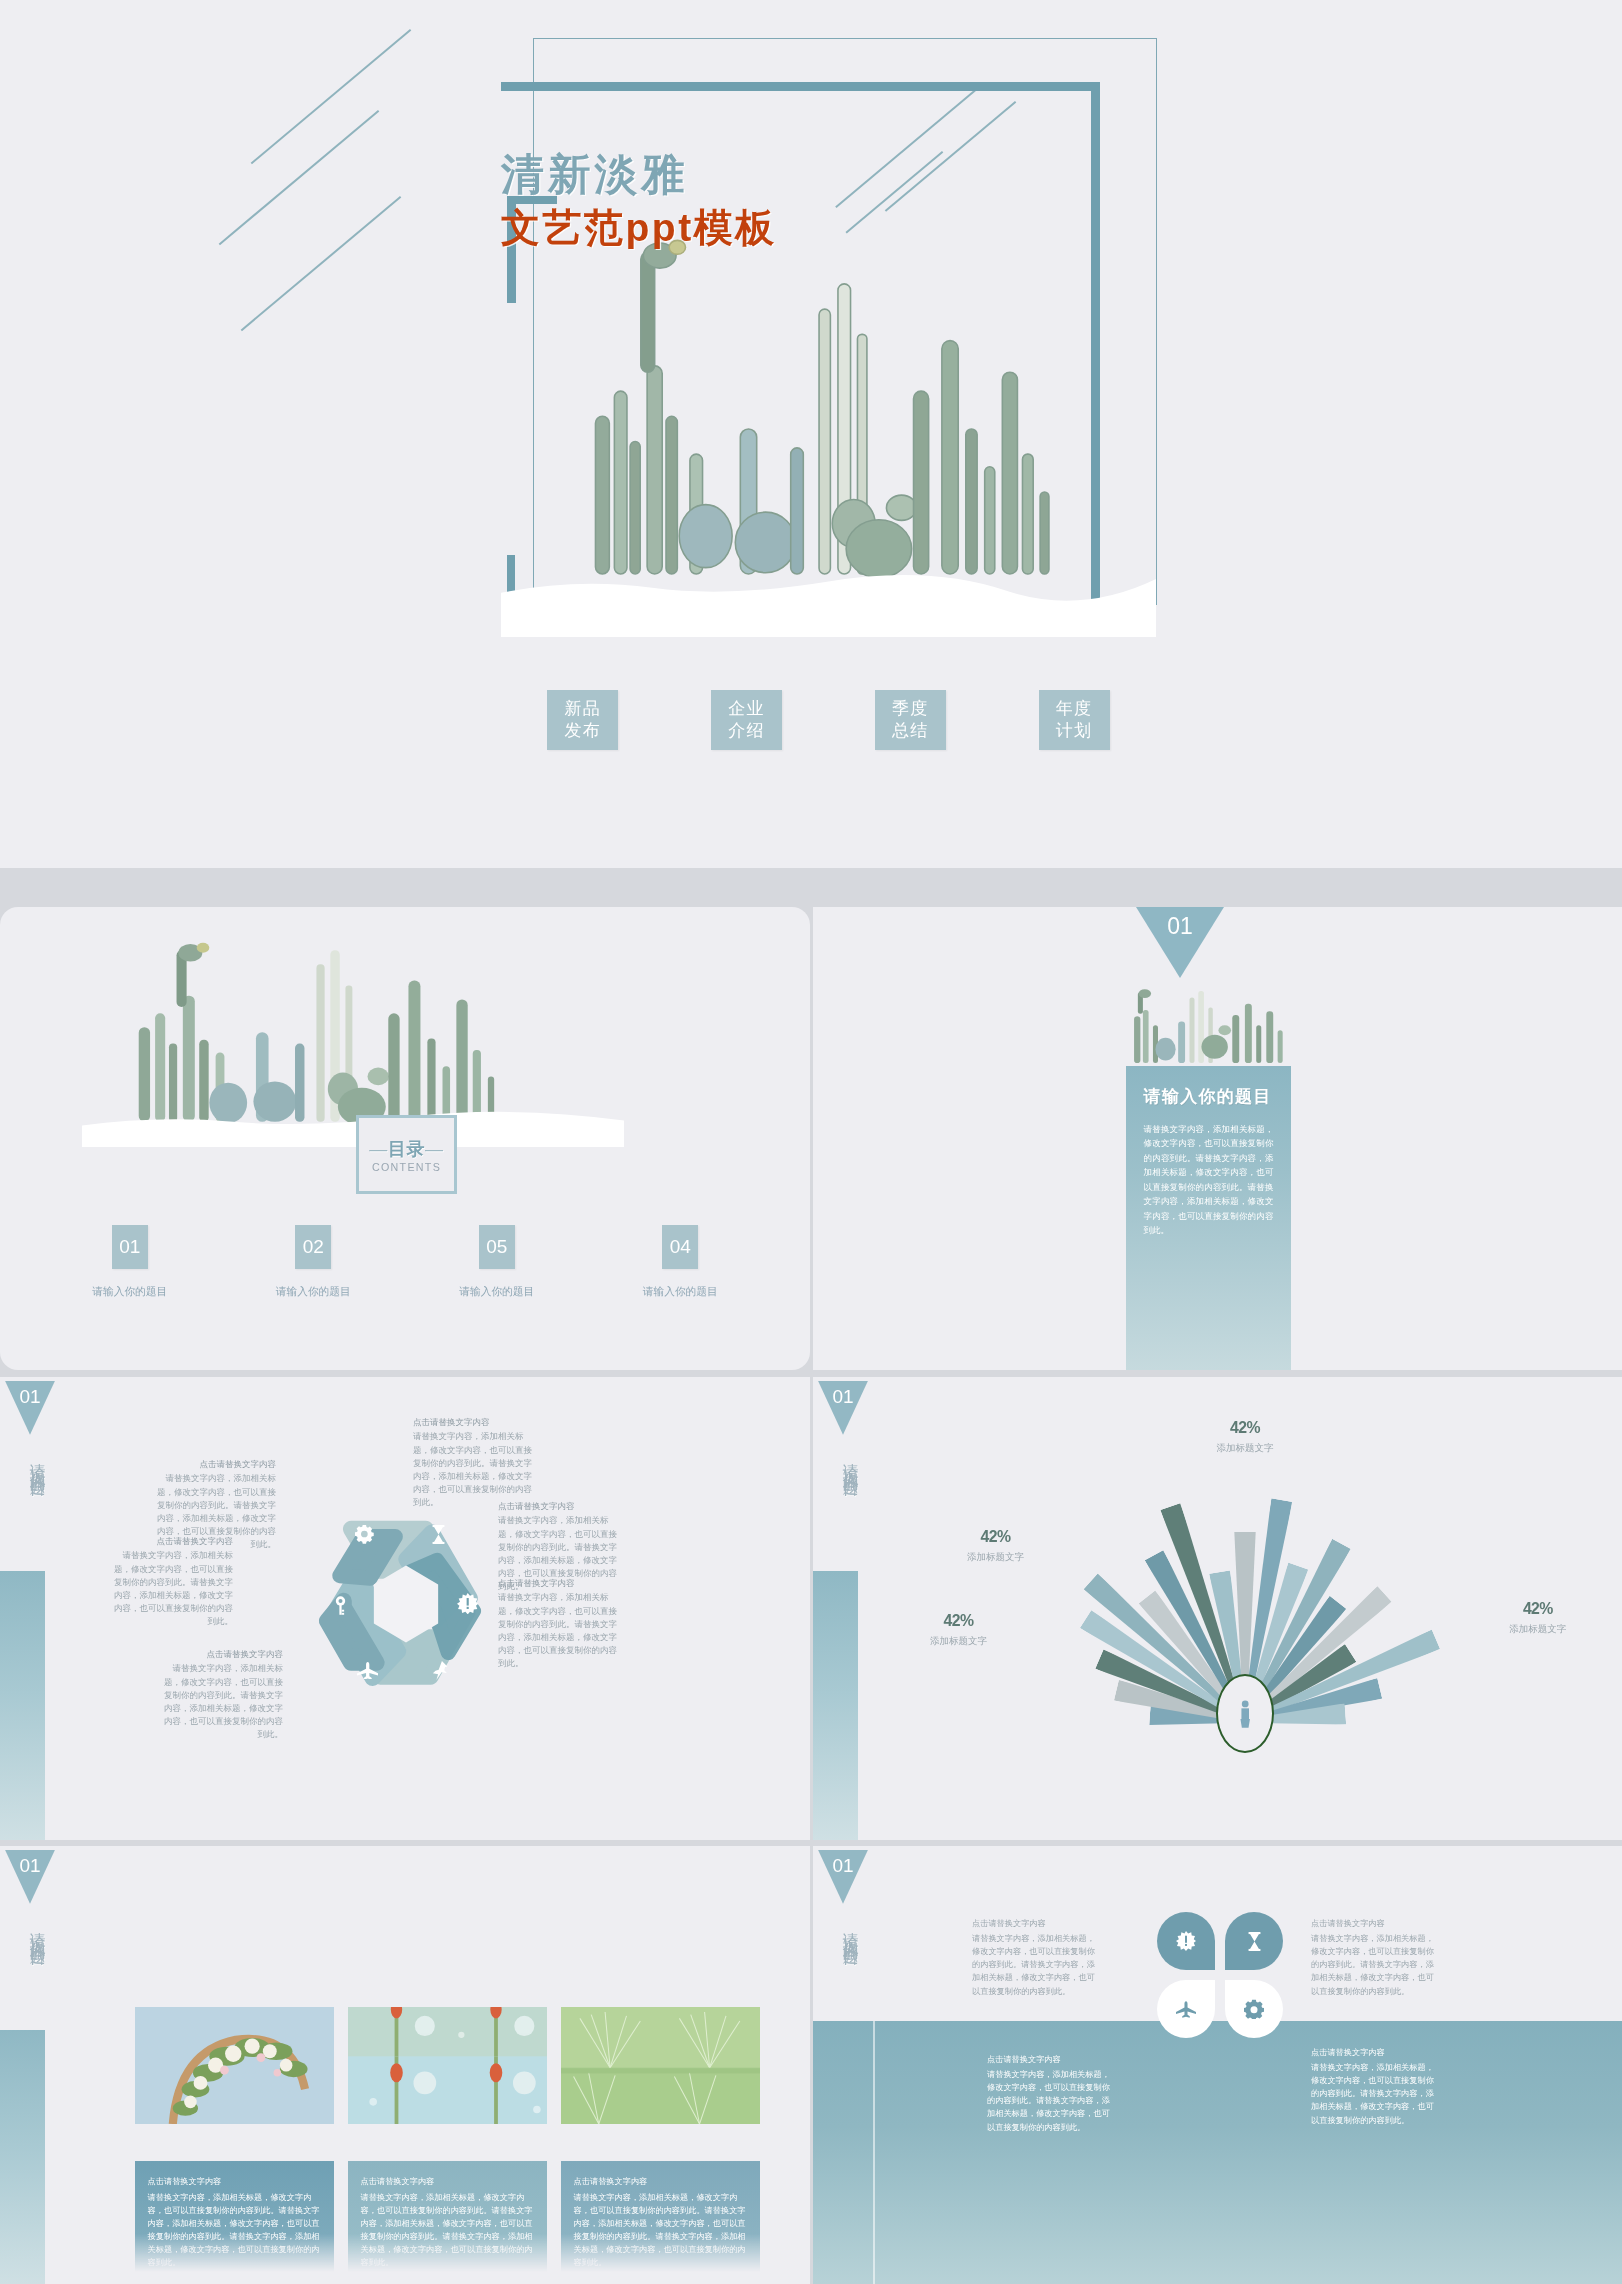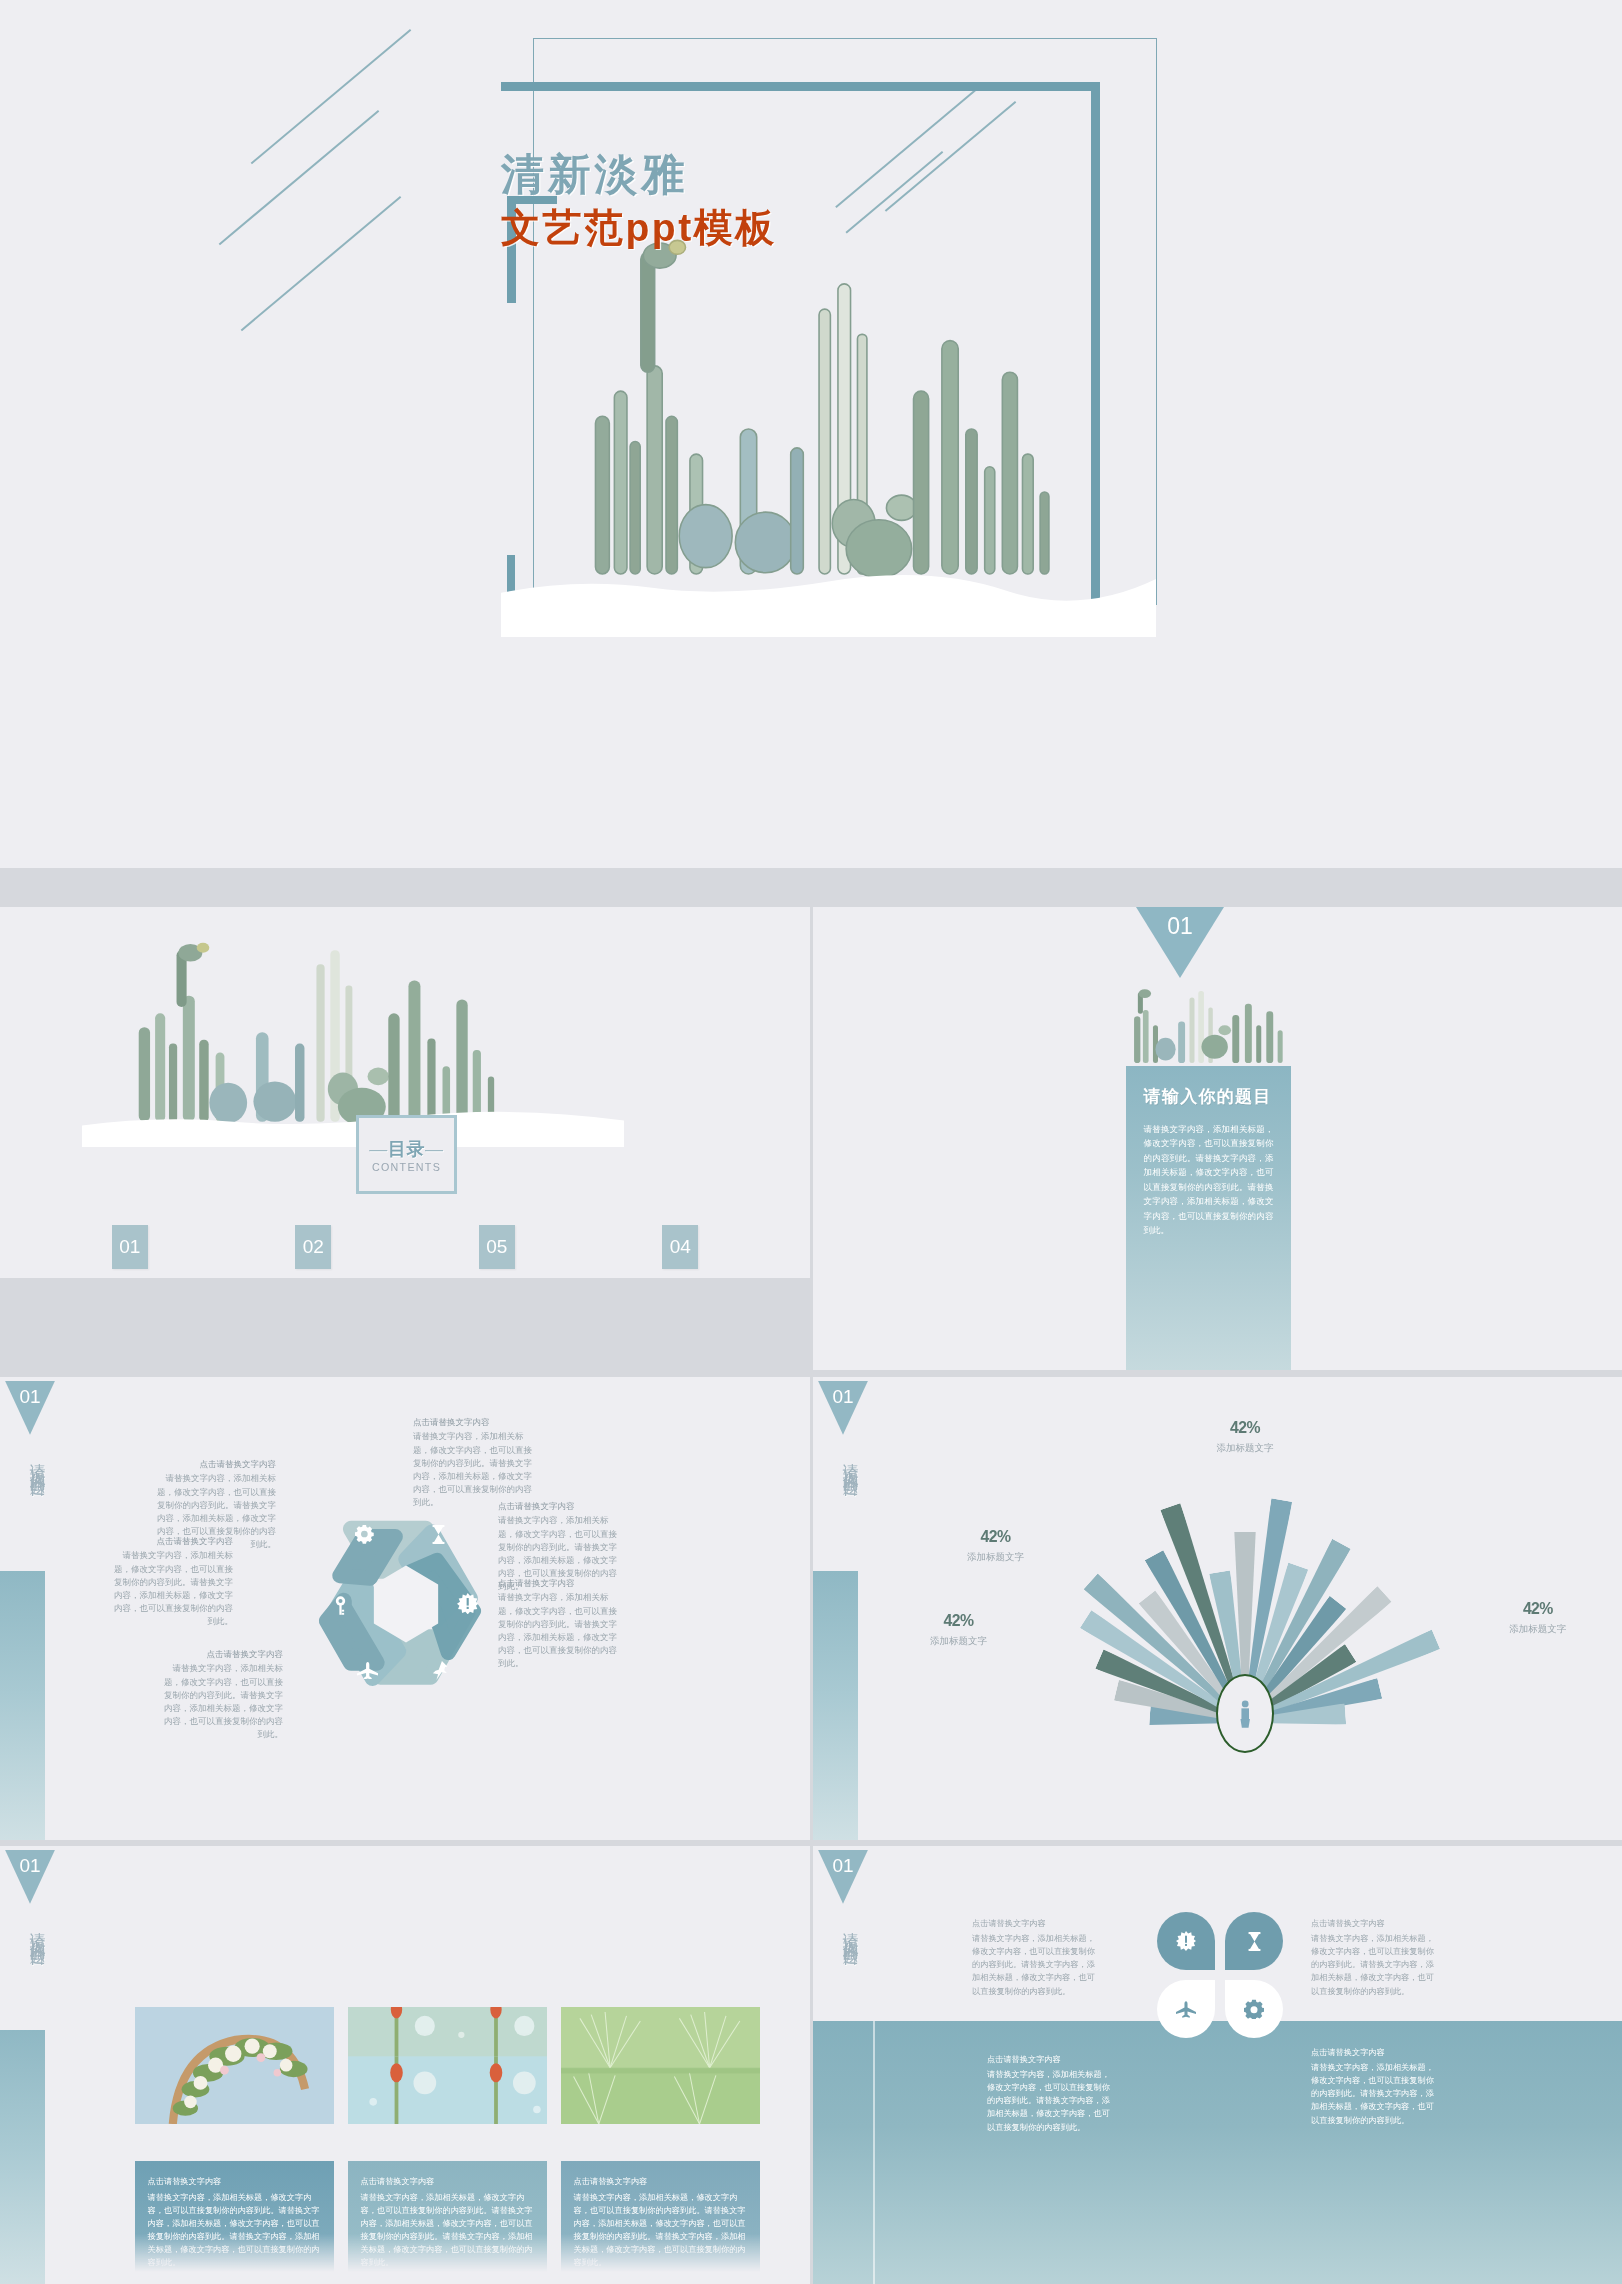--- a/index.html
+++ b/index.html
@@ -59,21 +59,21 @@
   .cacti { position: absolute; bottom: 0; left: 0; width: 100%; height: 100%; }
   .tagrow { position: absolute; left: 501px; top: 690px; width: 655px; display: flex; justify-content: space-around; }
   .tag {
     width: 71px; height: 60px; background: #a9c3cb;
     display: flex; flex-direction: column; align-items: center; justify-content: center;
     color: #ffffff; font-size: 17px; line-height: 1.32; letter-spacing: 1.3px;
     box-shadow: 1.3px 1.3px 1.9px rgba(0,0,0,.06);
   }
 
   
-  #slide-toc { left: 0; top: 907px; width: 810px; height: 371px; }
+  #slide-toc { left: 0; top: 907px; width: 810px; height: 463px; border-radius: 18px; }
   .toc-cacti { position: absolute; left: 82px; top: 12.6px; width: 542px; height: 227px; }
   .toc-badge {
     position: absolute; left: 356px; top: 208px; width: 101px; height: 79px;
     border: 3.2px solid #a8c6d0; background: #ededf1;
     display: flex; flex-direction: column; align-items: center; justify-content: center;
   }
   .toc-badge .zh {
     font-size: 18px; font-weight: 700; color: #7fa6b4; letter-spacing: 0.6px;
     text-shadow: 0.6px 0.6px 0 rgba(255,255,255,.9);
   }
@@ -219,20 +219,38 @@
         </g>
         <path d="M0 880 Q120 856 240 872 T520 862 T800 876 T1040 858 L1040 950 L0 950Z" fill="#ffffff"></path>
       </svg>
     </div>
 
     <div class="title-block">
       <div class="title-line1">清新淡雅</div>
       <div class="title-line2">文艺范ppt模板</div>
     </div>
 
+    <div class="tagrow">
+      <div class="tag">
+        <span>新品</span>
+        <span>发布</span>
+      </div>
+      <div class="tag">
+        <span>企业</span>
+        <span>介绍</span>
+      </div>
+      <div class="tag">
+        <span>季度</span>
+        <span>总结</span>
+      </div>
+      <div class="tag">
+        <span>年度</span>
+        <span>计划</span>
+      </div>
+    </div>
   </div>
 
   <div class="slide" id="slide-toc">
     <svg class="toc-cacti" viewBox="0 0 860 360" preserveAspectRatio="none">
       <g>
         <rect x="90" y="170" width="18" height="150" rx="9" fill="#8fa897"></rect>
         <rect x="116" y="148" width="16" height="172" rx="8" fill="#a4bbab"></rect>
         <rect x="138" y="196" width="13" height="124" rx="6" fill="#8aa391"></rect>
         <rect x="160" y="120" width="19" height="200" rx="9" fill="#9db5a5"></rect>
         <rect x="150" y="48" width="16" height="90" rx="8" fill="#7f9a88"></rect>

